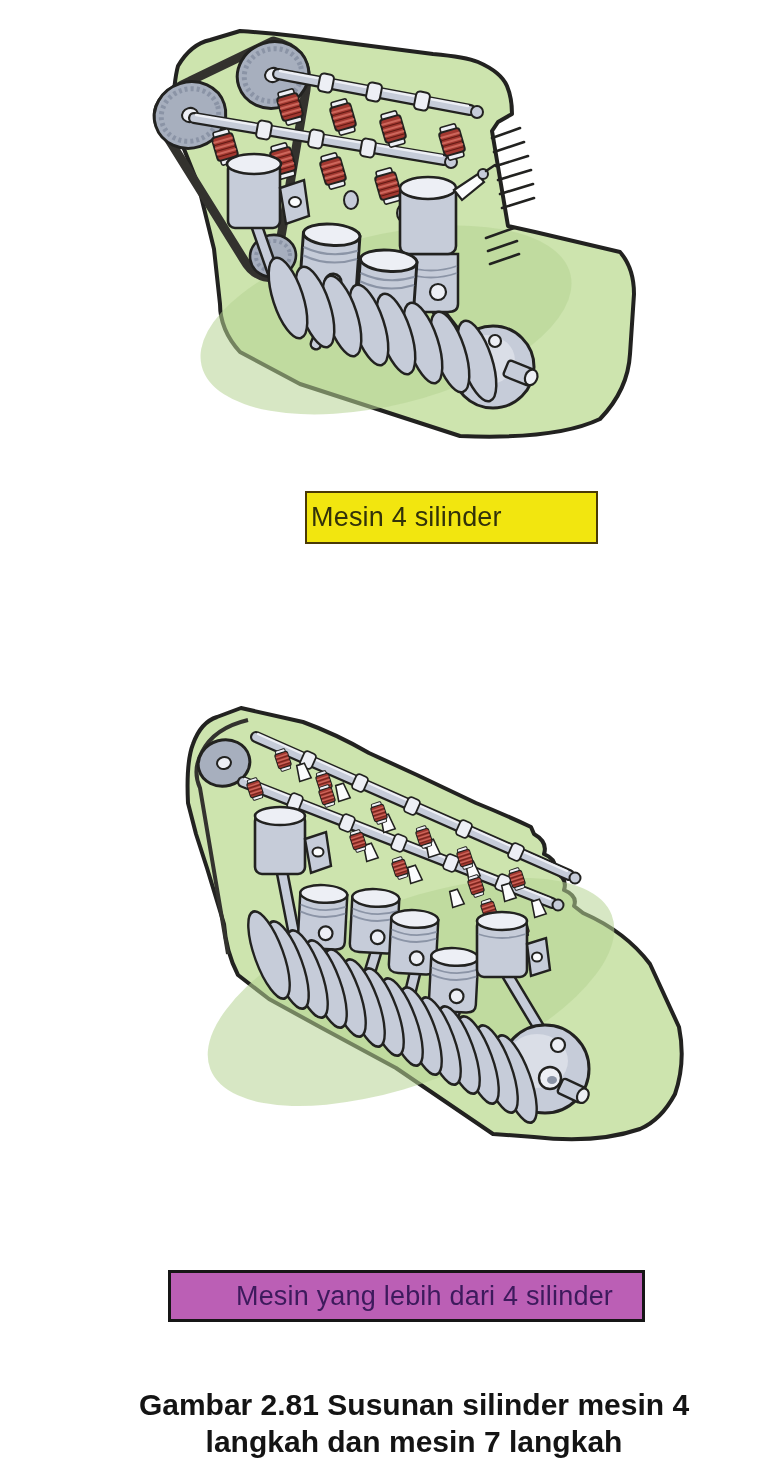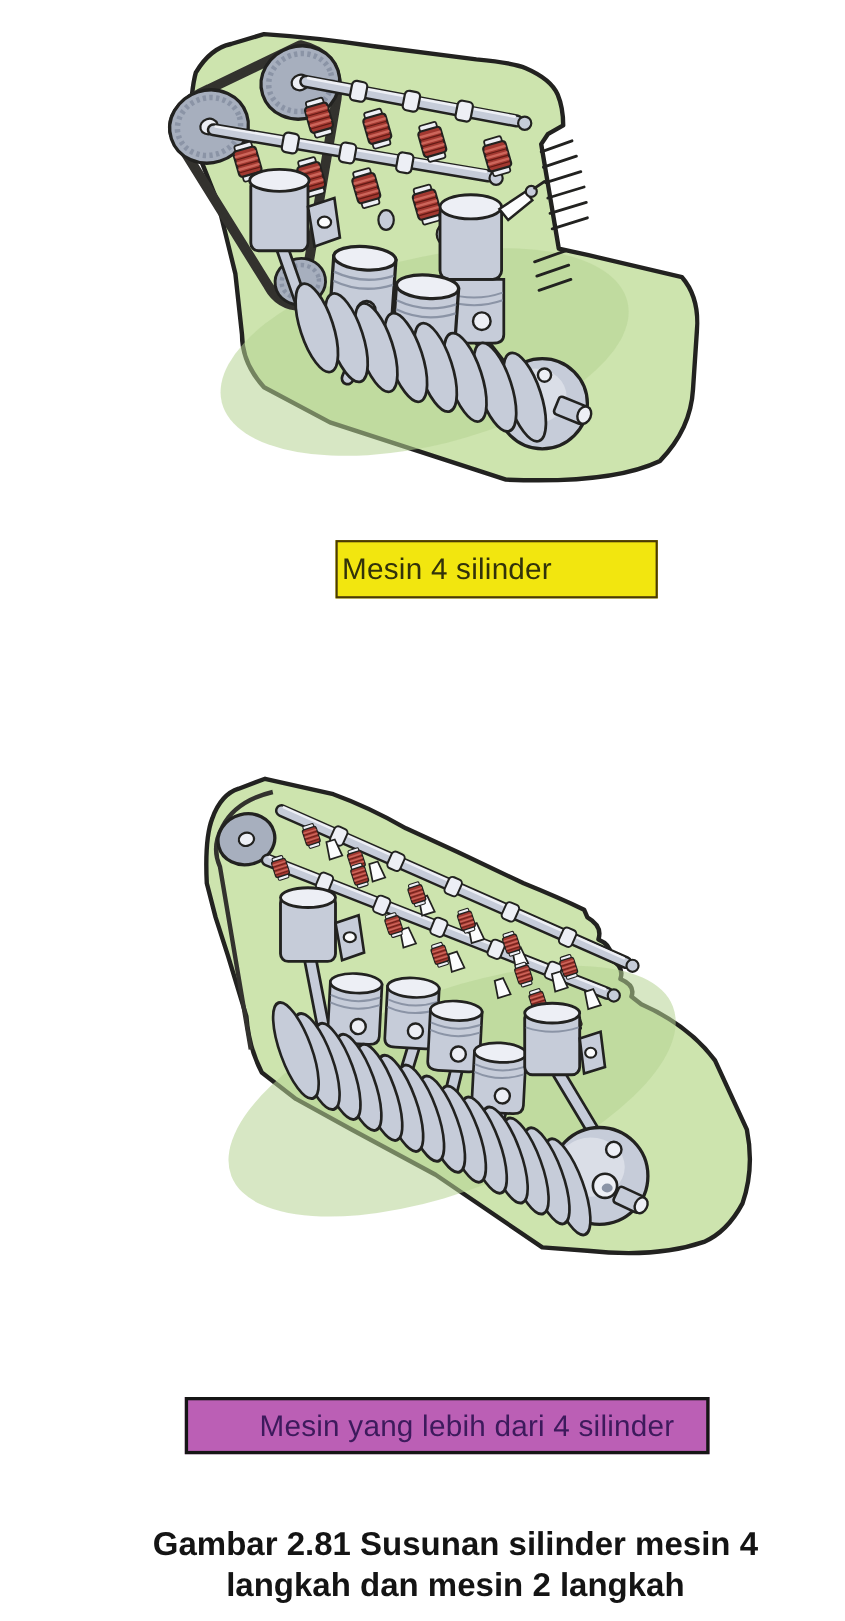--- a/index.html
+++ b/index.html
@@ -343,16 +343,16 @@
       </g>
     </svg>
   </figure>
 
   <div class="label-box label-purple">
     <span>Mesin yang lebih dari 4 silinder</span>
   </div>
 
   <p class="caption">
     <span>Gambar 2.81 Susunan silinder mesin 4</span><br>
-    <span>langkah dan mesin 2 langkah</span>
+    <span>langkah dan mesin 7 langkah</span>
   </p>
 
 </div>
 
 </body></html>

